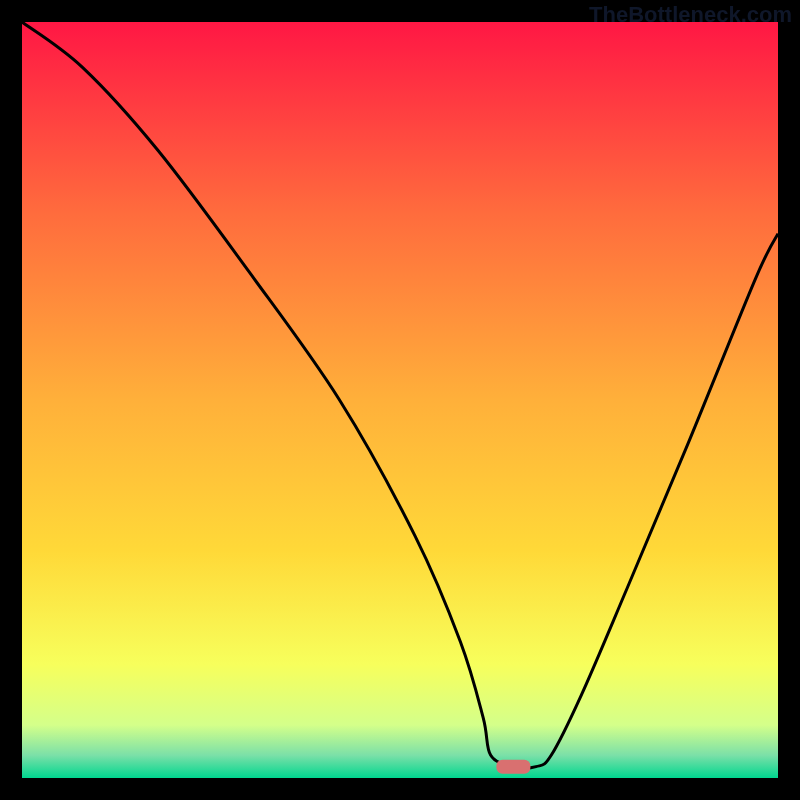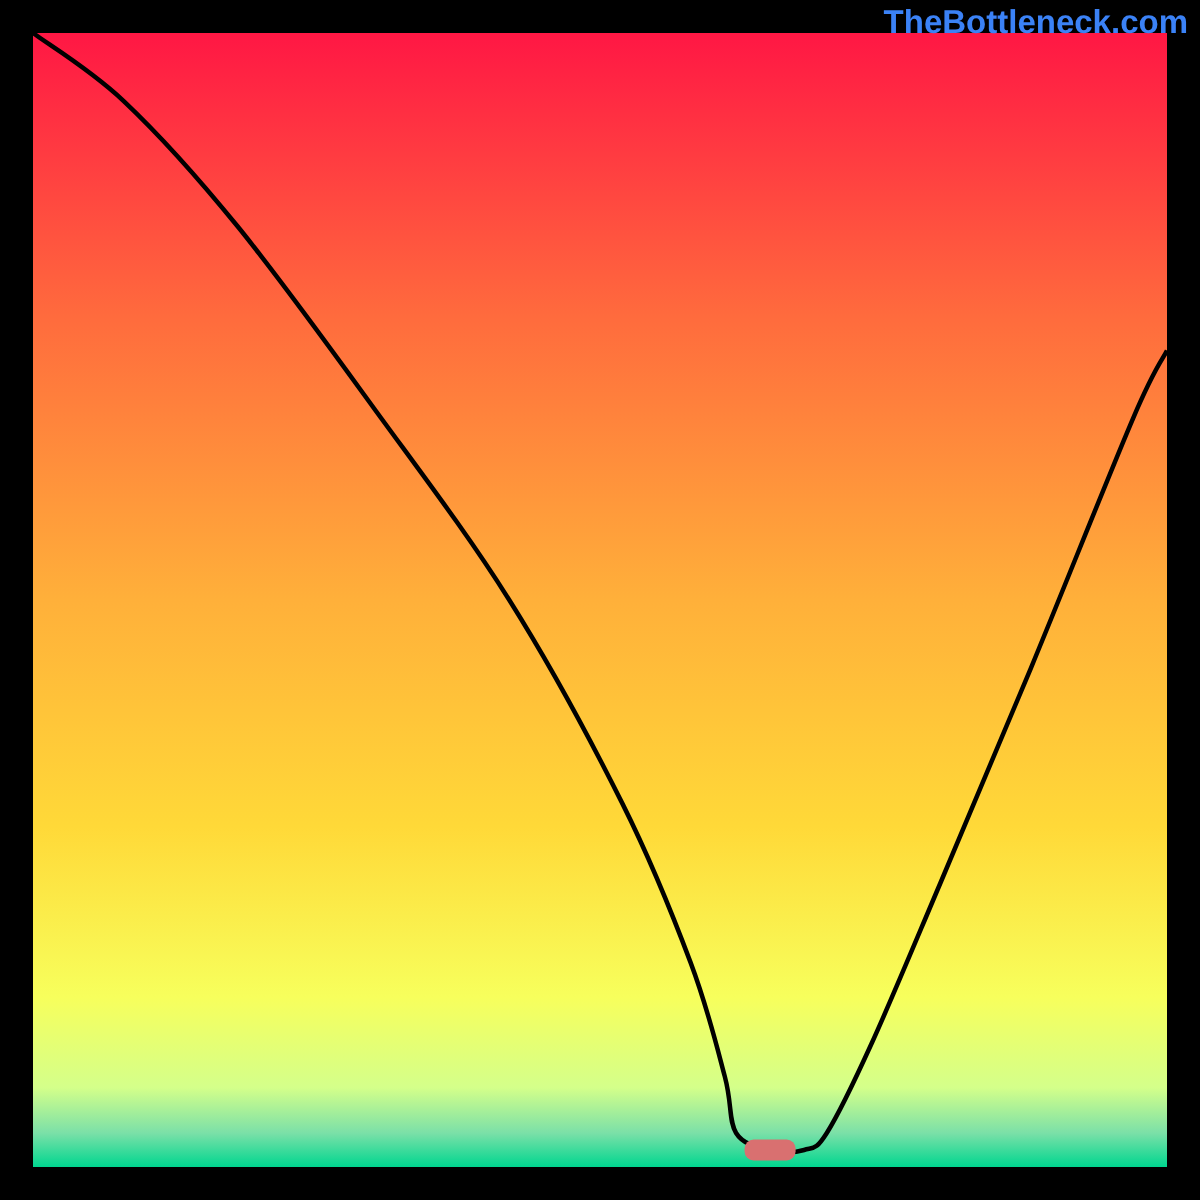--- a/index.html
+++ b/index.html
@@ -18,21 +18,21 @@
   svg {
     display: block;
   }
   .watermark {
     position: absolute;
     top: 2px;
     right: 8px;
     font-family: Arial, Helvetica, sans-serif;
     font-size: 22px;
     font-weight: bold;
-    color: #3b82f6;
+    color: #0f172a;
     letter-spacing: 0px;
   }
 </style>
 </head>
 <body>
 
 <div class="container">
   <svg id="chart-svg" width="800" height="800" viewBox="0 0 800 800">
     <defs>
       <linearGradient id="heat" x1="0" y1="0" x2="0" y2="1">

